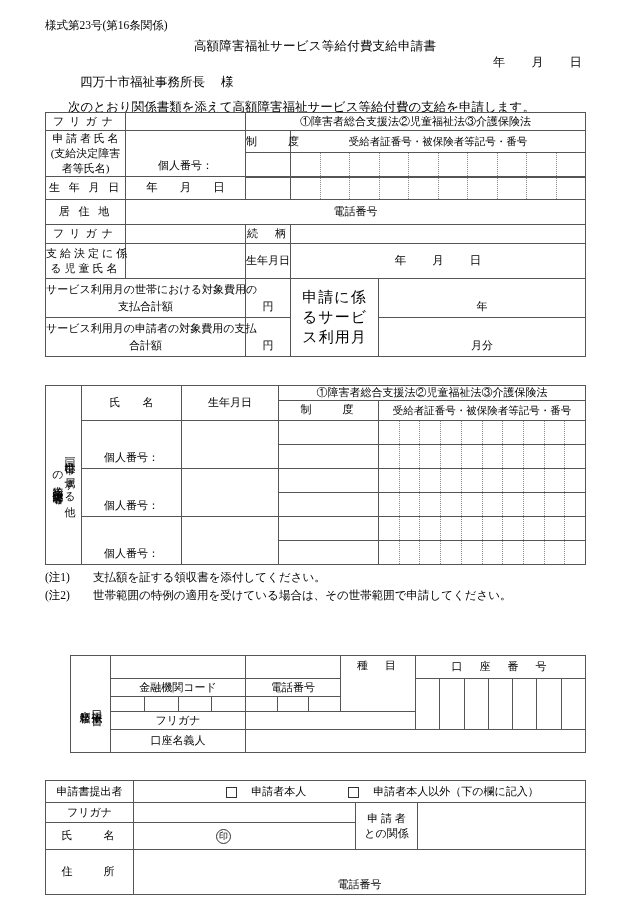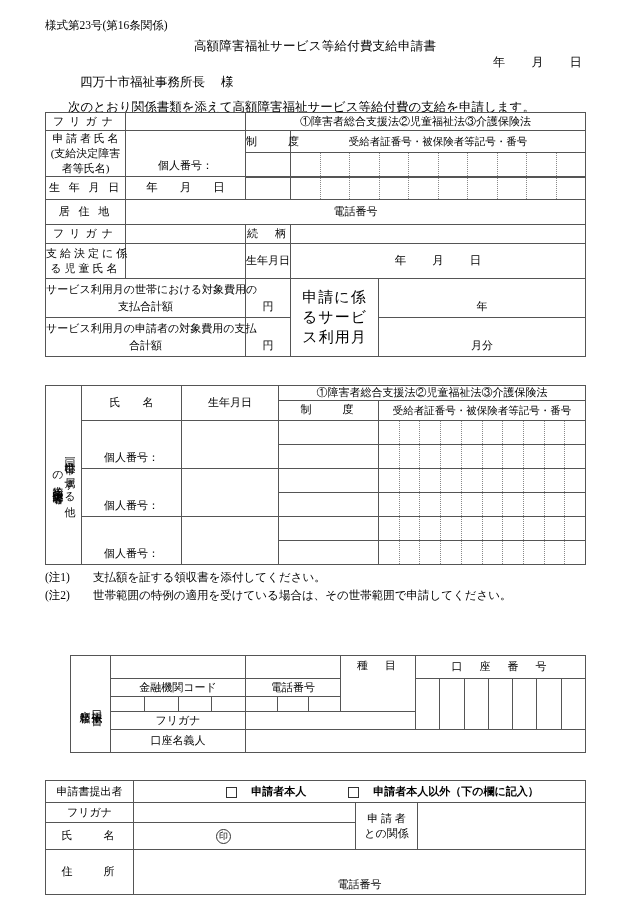--- a/index.html
+++ b/index.html
@@ -567,21 +567,21 @@
     <colgroup>
       <col style="width:88px">
         <col style="width:222px">
         <col style="width:62px">
         <col style="width:168px">
     </colgroup>
 
     <tbody>
         <tr>
       <td class="lbl" style="height:21px;">申請書提出者</td>
-      <td colspan="3" class="al-l" style="padding-left:46px;font-weight:bold;">
+      <td colspan="3" class="al-l" style="padding-left:46px;">
         <span class="cbox"></span><span class="lbl" style="margin-right:42px;">申請者本人</span><span class="cbox"></span><span class="lbl">申請者本人以外（下の欄に記入）</span>
       </td>
     </tr>
 
     <tr>
       <td class="lbl dash-bottom" style="height:19px;">フリガナ</td>
       <td class="dash-bottom"></td>
       <td rowspan="2" class="lbl" style="font-size:11px;">
         <div class="vmid-two">
           <span>申 請 者</span>

